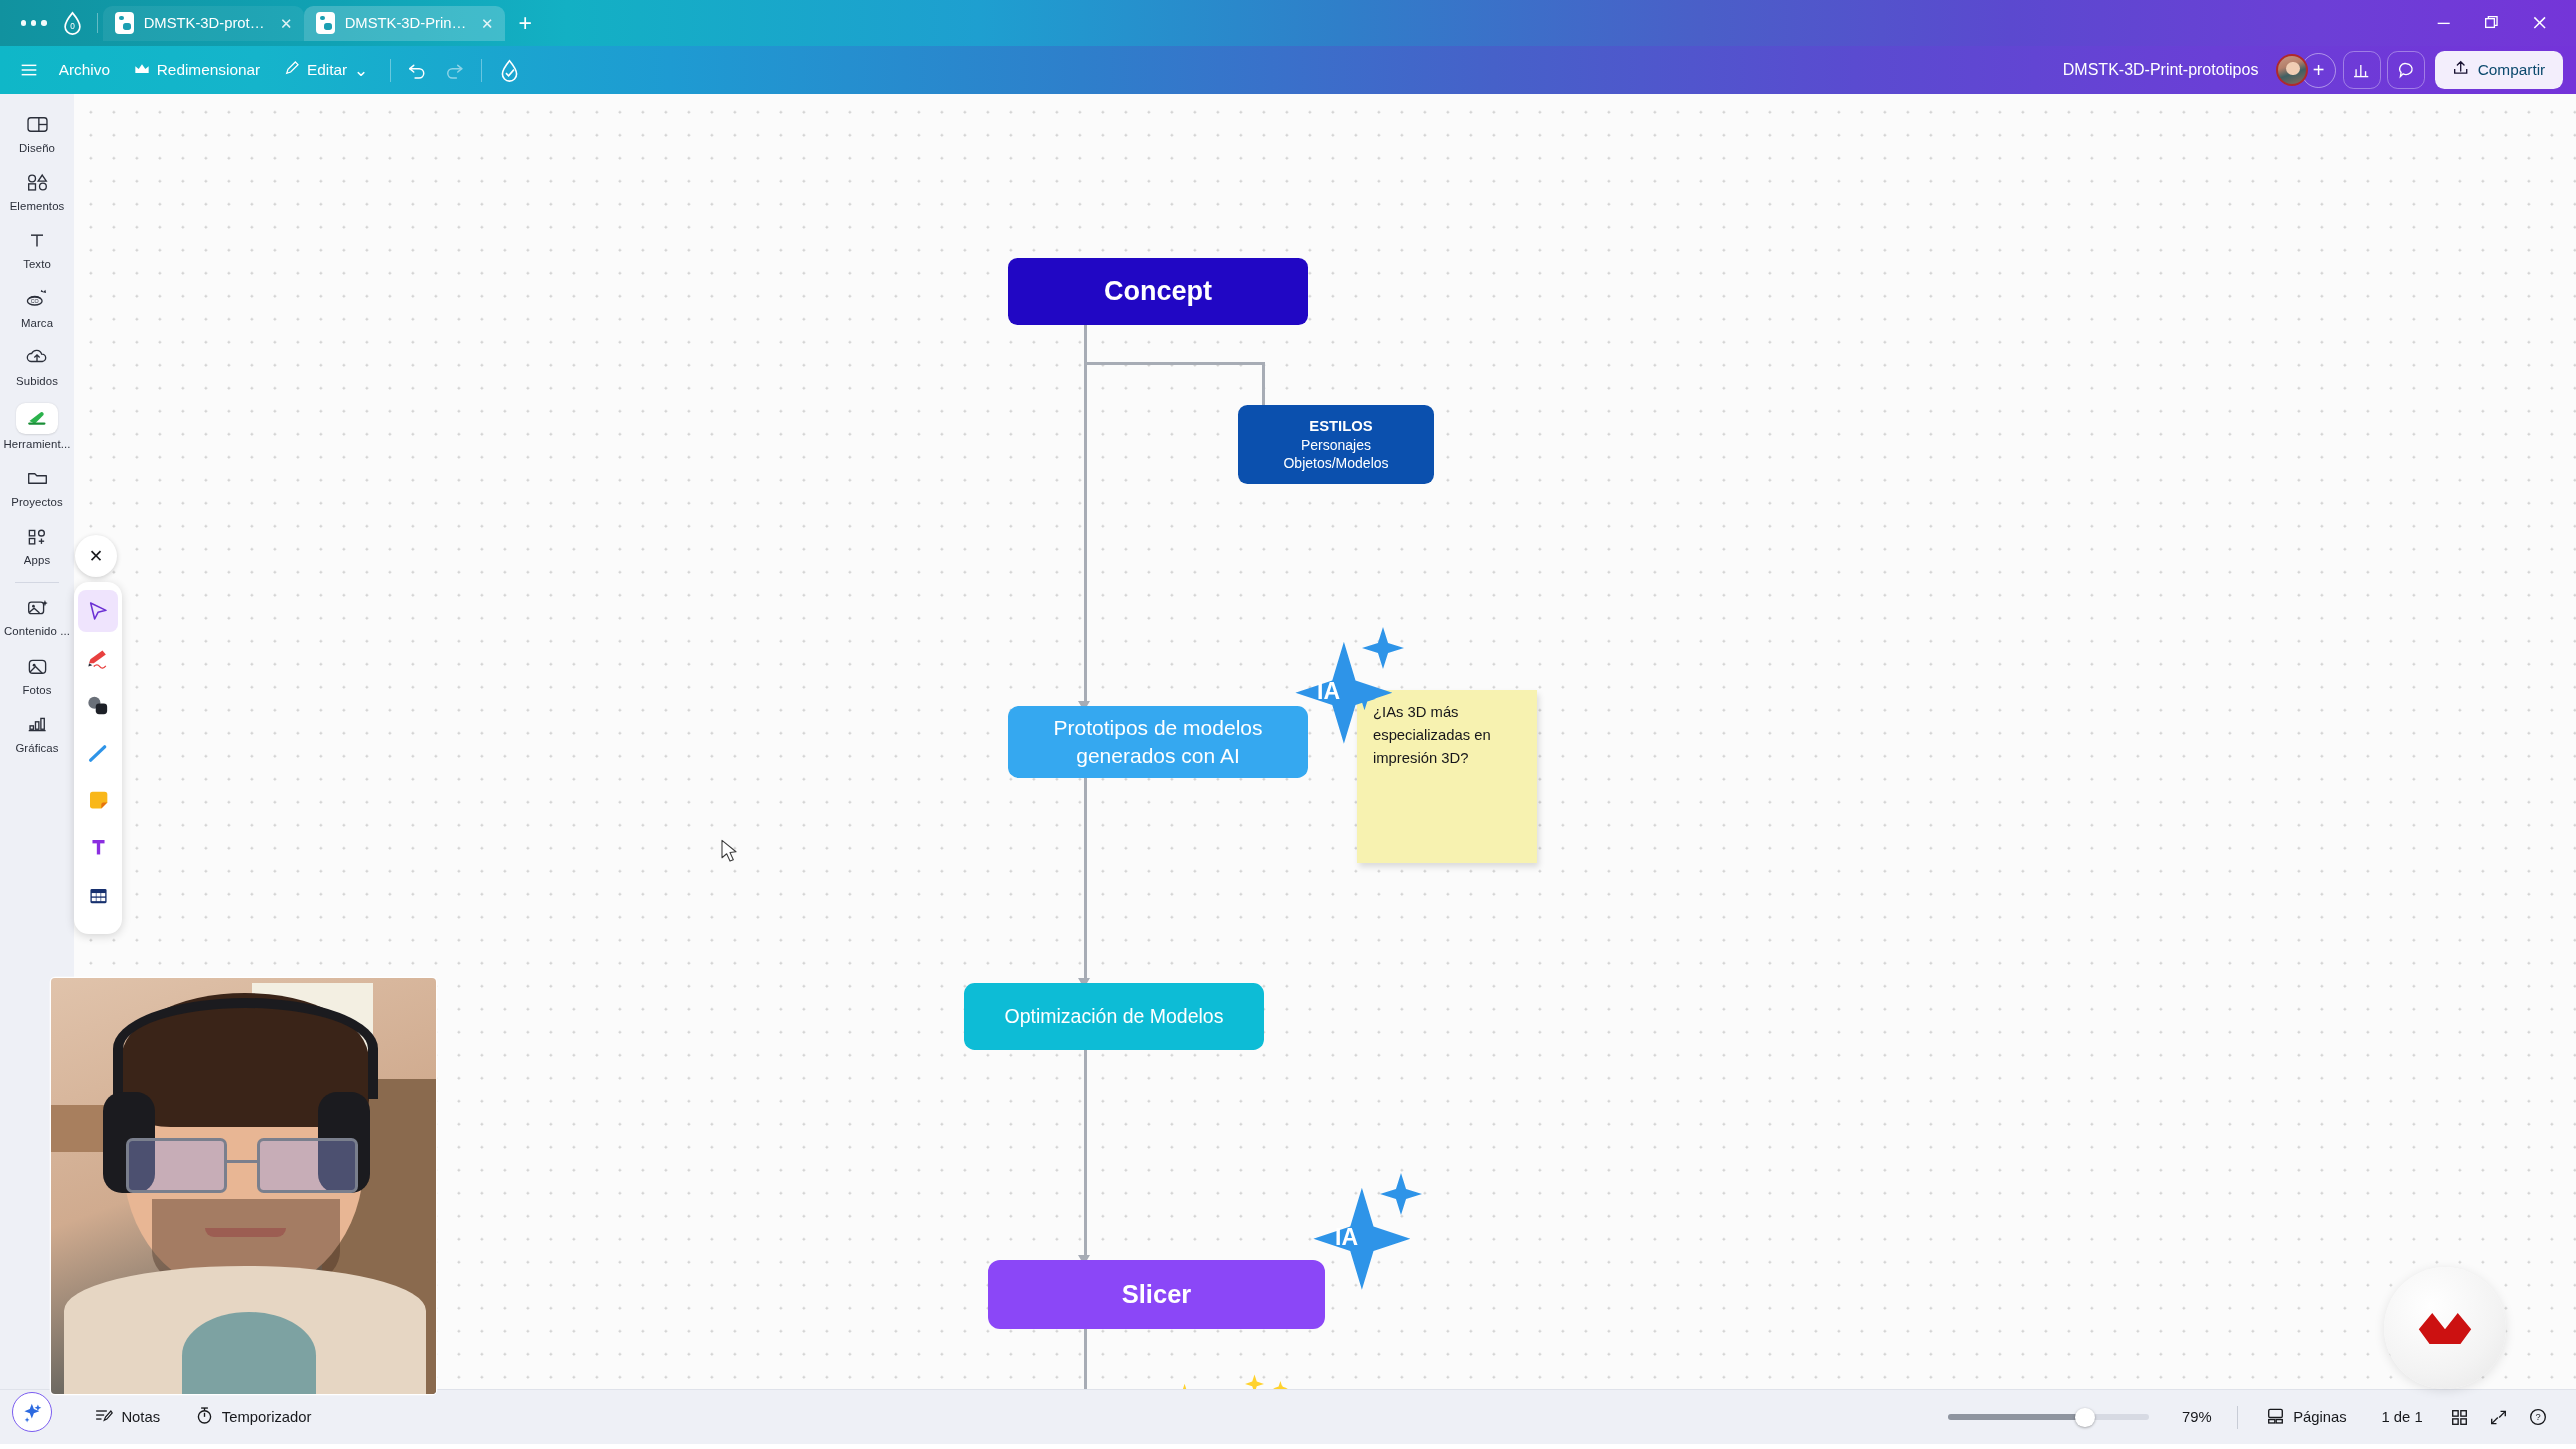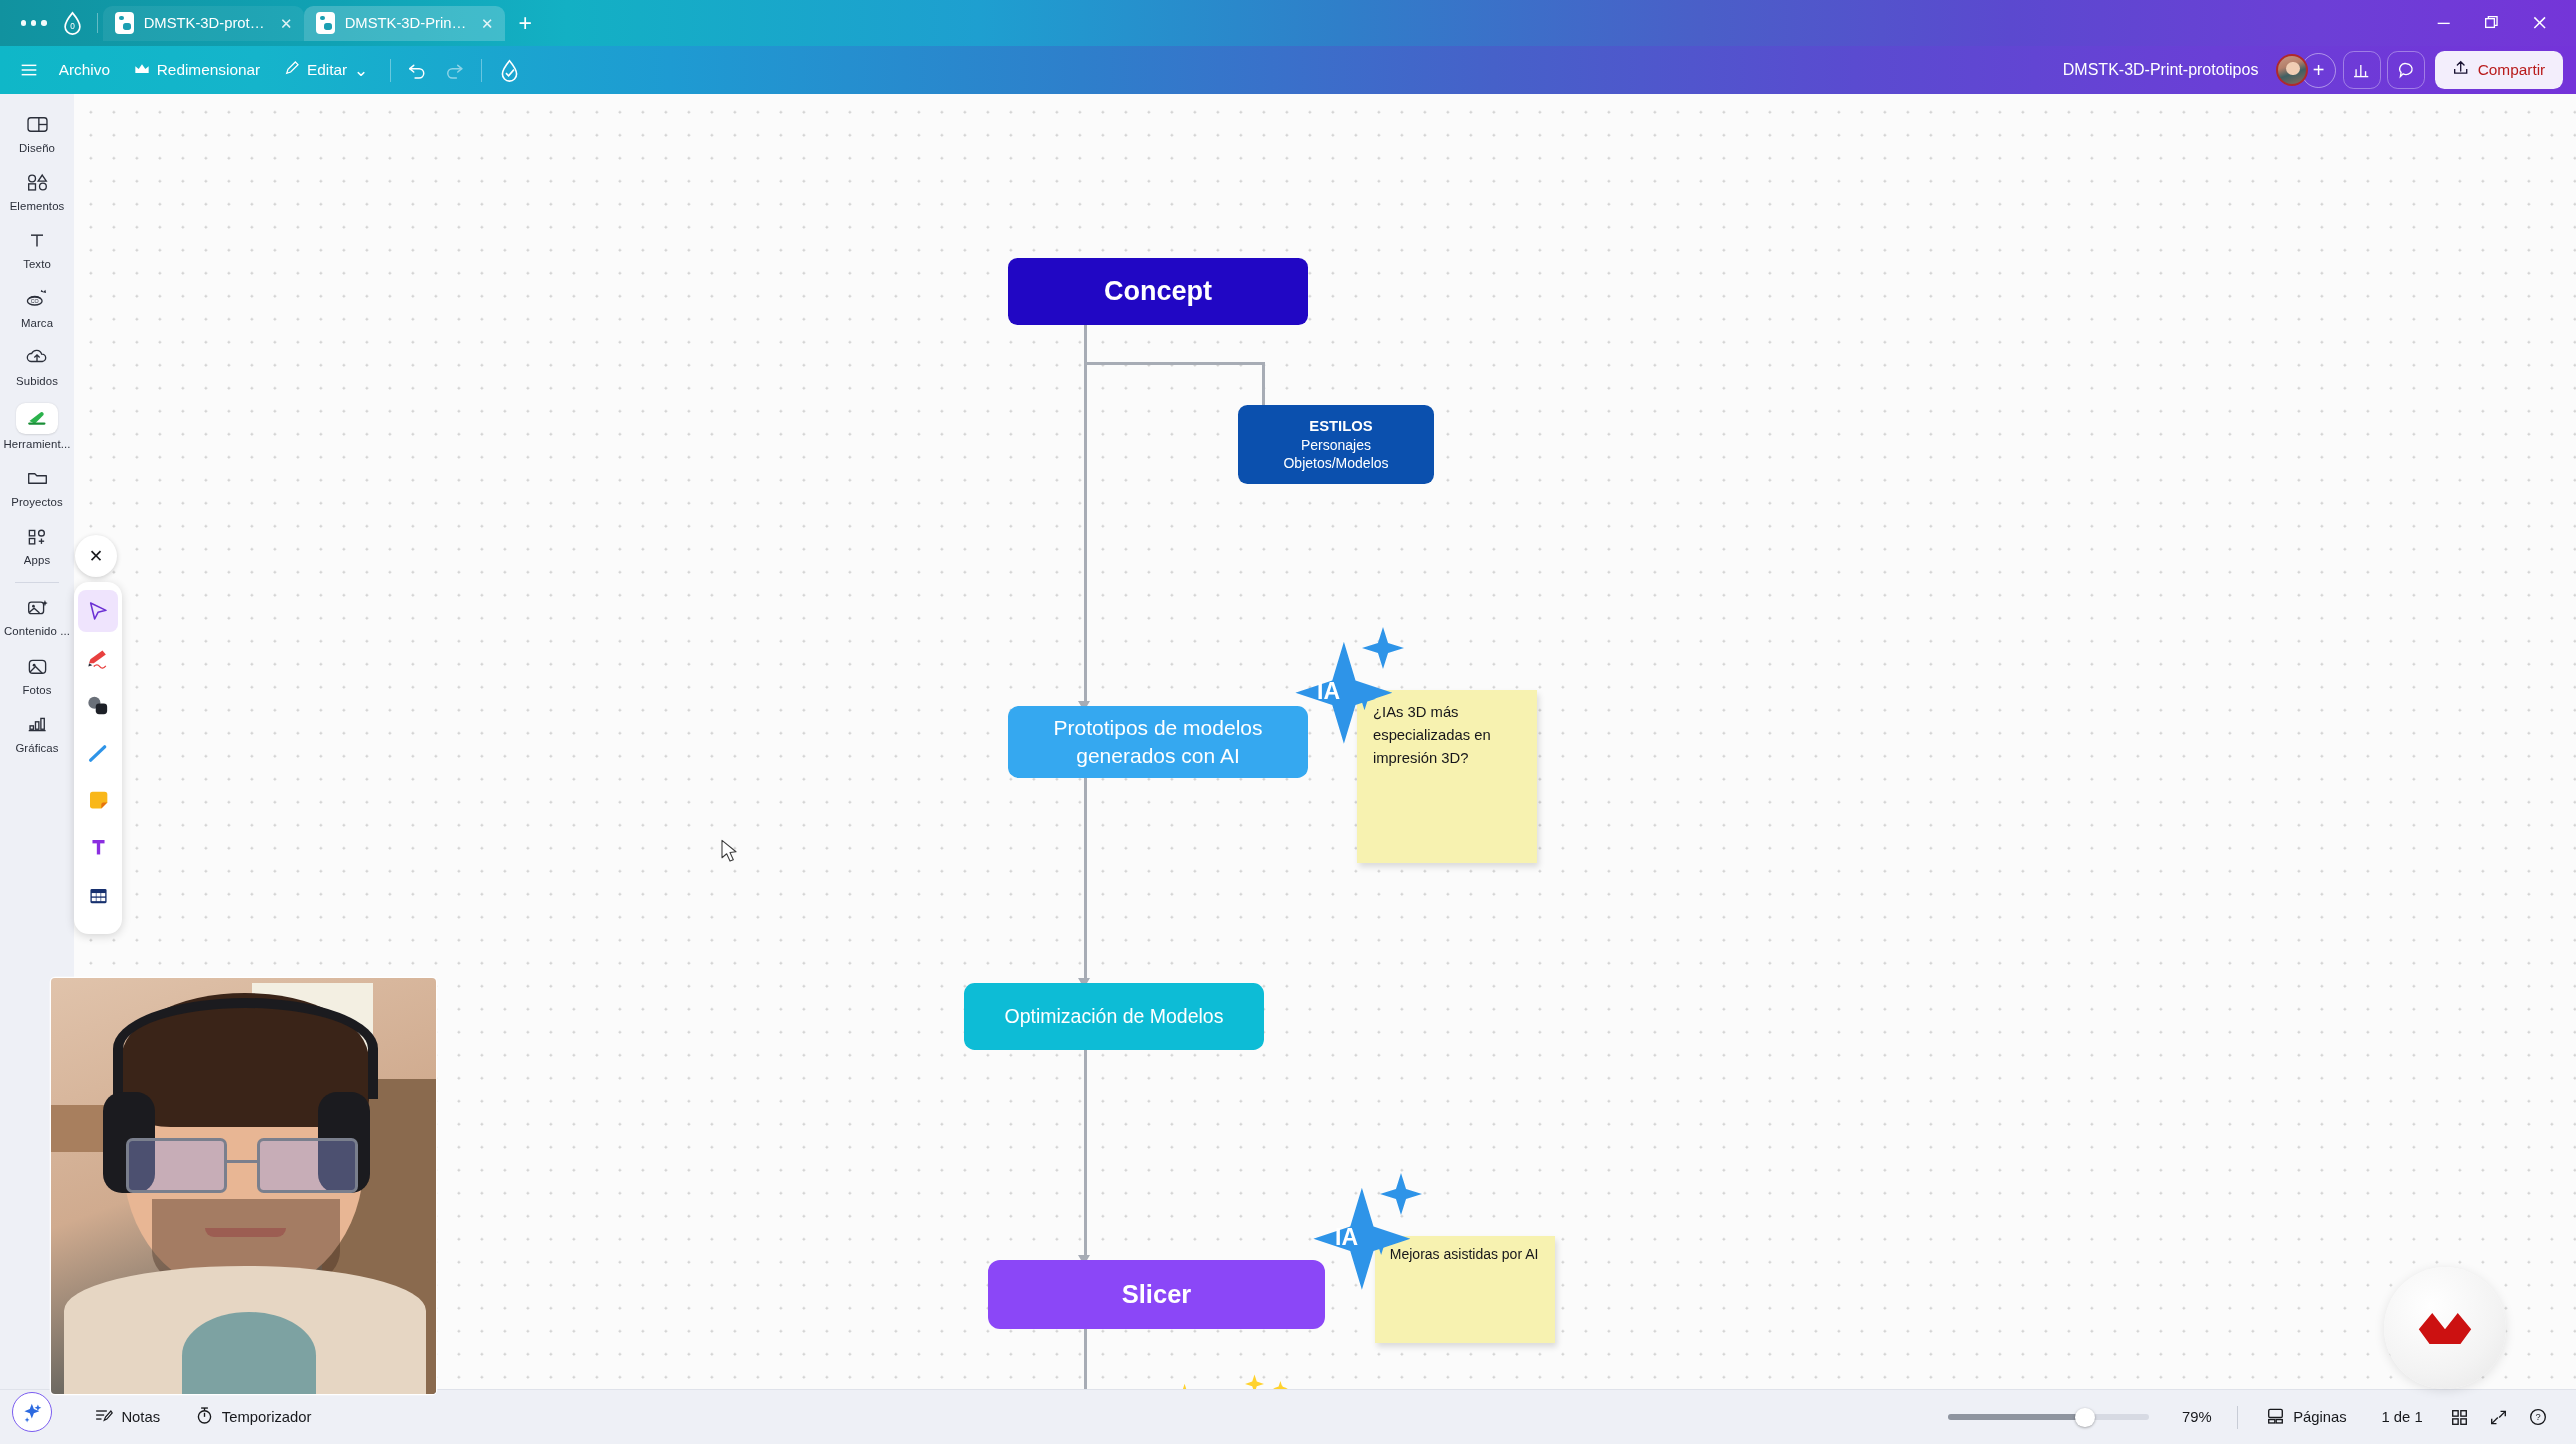--- a/index.html
+++ b/index.html
@@ -69,21 +69,21 @@
   }
   .round-btn {
     width: 38px; height: 38px; border-radius: 10.7px;
     display:flex; align-items:center; justify-content:center;
     border: 0.7px solid rgba(255,255,255,.35); color:#fff; margin-left: 6.7px;
   }
   .plus-btn { width:35px; height:35px; border-radius:50%; border:0.7px solid rgba(255,255,255,.45);
     display:flex; align-items:center; justify-content:center; color:#fff; font-size:20px; margin-left:-6.7px; }
   #share-btn {
     margin-left: 9.4px; height: 38px; border-radius: 9.4px; background:#f3eefc;
-    color:#b91c1c; font-size: 15.4px; display:flex; align-items:center; gap:8px;
+    color:#0c4a6e; font-size: 15.4px; display:flex; align-items:center; gap:8px;
     padding: 0 17.4px; font-weight: 500;
   }
 
   
   #rail {
     position: absolute; left:0; top:94px; width: 74px; height: 1295px;
     background: #eef0f6; display:flex; flex-direction:column; align-items:center;
     padding-top: 8px;
   }
   .rail-item { width: 74px; padding: 8.7px 0 6.7px; display:flex; flex-direction:column; align-items:center; gap: 4px; }
@@ -490,24 +490,20 @@
   <div class="sticky" style="left:1283px; top:596px; width:180px; height:173px; z-index:2;">
     <div class="spark diamond" style="position:absolute;left:-4px;top:-2.7px;width:23px;height:23px;background:#2e94e8;"></div>
     <div class="sticky-txt" style="left:16px; top:10.7px; width:146px; font-size:14.8px;">¿IAs 3D más especializadas en impresión 3D?</div>
   </div>
 
   <div class="ai-badge" style="left:1234px; top:1079px; width:114px; height:119px; z-index:3;">
     <div class="d-big diamond" style="left:5.4px;  top:14.8px; width:97px; height:102px;"></div>
     <div class="d-sm diamond" style="left:72px;top:0px;  width:42px;  height:42px;"></div>
     <span class="ai-text" style="left:27px; top:51px; font-size:23px;">IA</span>
   </div>
-  <div class="sticky" style="left:1301px; top:1142px; width:180px; height:107px; z-index:2;">
-    <div class="spark diamond" style="position:absolute;left:-5.4px;top:-4px;width:23px;height:23px;background:#2e94e8;"></div>
-    <div class="sticky-txt" style="left:14.8px; top:8px; width:161px; font-size:14px;">Mejoras asistidas por AI</div>
-  </div>
 
 </div>
 
 <div id="palette-close">
   <span style="font-size:17.4px;color:#17181c;">✕</span>
 </div>
 <div id="palette">
   <div class="p-item sel">
     <svg width="24" height="24" viewBox="0 0 36 36">
         <path d="M7 6 L30 17 L18 20 L13 30 Z" fill="none" stroke="#6b2fd4" stroke-width="2.3" stroke-linejoin="round"></path>

